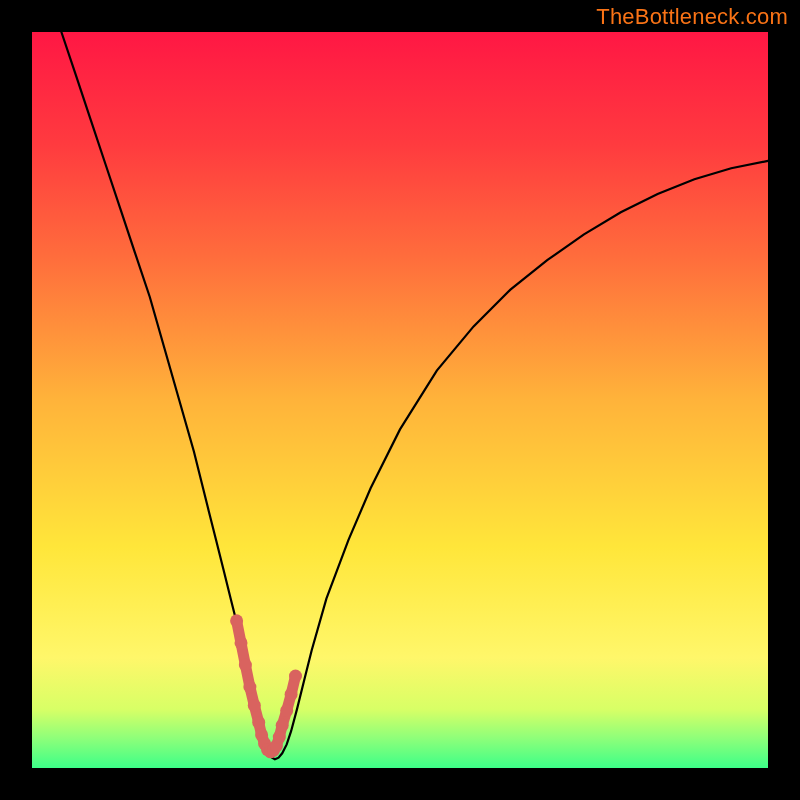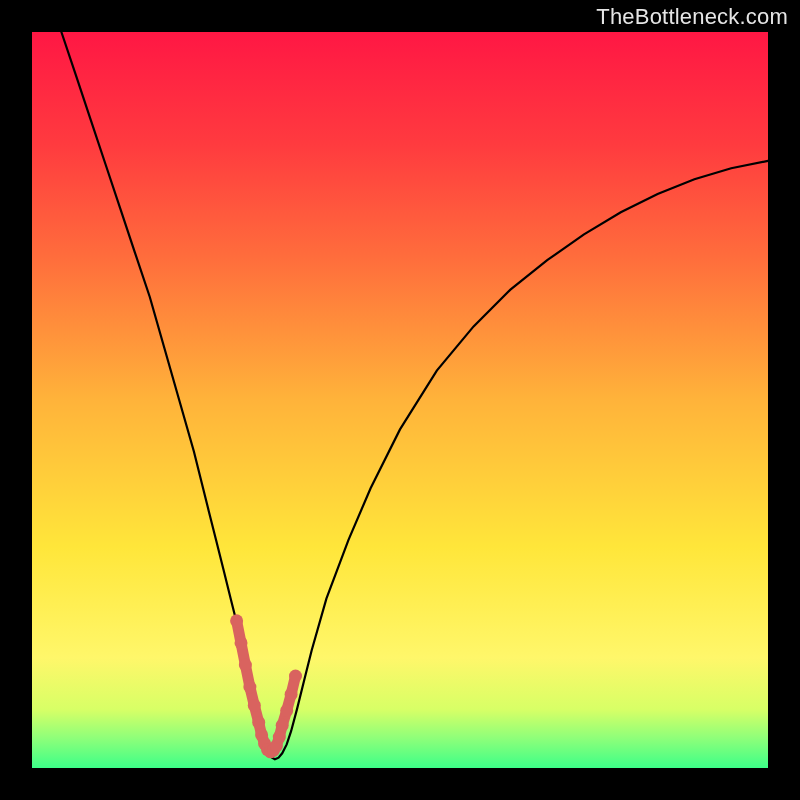--- a/index.html
+++ b/index.html
@@ -16,21 +16,21 @@
     top: 0;
     left: 0;
     width: 800px;
     height: 800px;
     background: #000;
   }
   .watermark {
     position: absolute;
     top: 4px;
     right: 12px;
-    color: #e5e5e5;
+    color: #f97316;
     font-size: 22px;
     letter-spacing: 0.2px;
     font-weight: 400;
   }
   svg {
     display: block;
   }
 </style>
 </head>
 <body>

